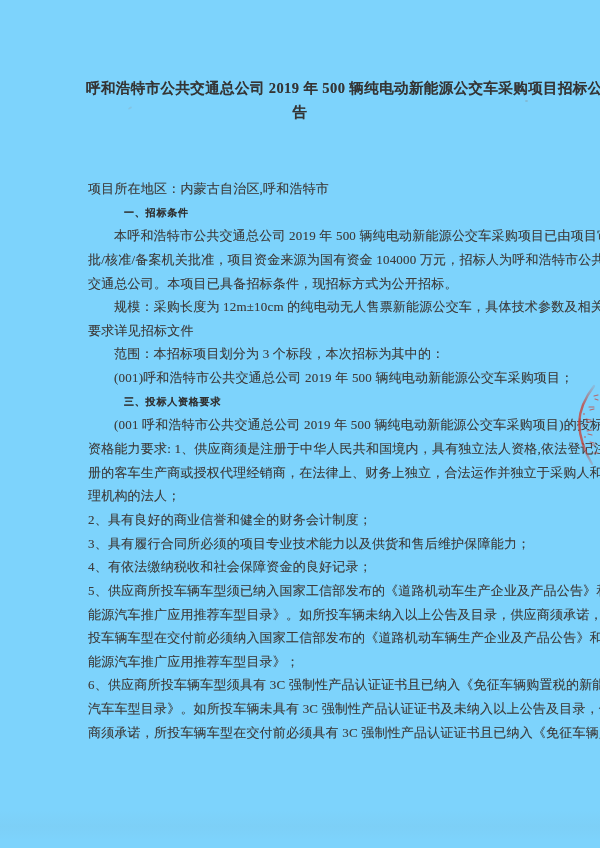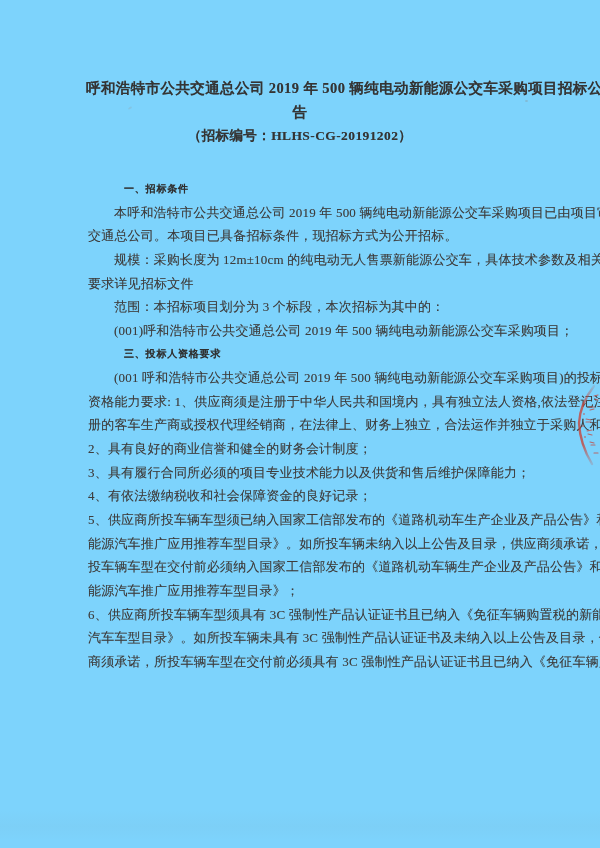--- a/index.html
+++ b/index.html
@@ -91,35 +91,37 @@
   .speck-2 { left: 128px; top: 107px; width: 4px; height: 2px; transform: rotate(-30deg); background: rgba(150,150,150,0.25); }
 </style>
 </head>
 <body>
 
 <div class="page">
 
   <div class="title-block">
     <div class="title-line">呼和浩特市公共交通总公司 2019 年 500 辆纯电动新能源公交车采购项目招标公</div>
     <div class="title-line">告</div>
-    <div class="subtitle">（招标编号：HLHS-CG-20191202）</div>
   </div>
 
   <div class="content" id="doc-lines">
+      <div class="line ">项目所在地区：内蒙古自治区,呼和浩特市</div>
       <div class="line heading">一、招标条件</div>
       <div class="line indent">本呼和浩特市公共交通总公司 2019 年 500 辆纯电动新能源公交车采购项目已由项目审</div>
+      <div class="line ">批/核准/备案机关批准，项目资金来源为国有资金 104000 万元，招标人为呼和浩特市公共</div>
       <div class="line ">交通总公司。本项目已具备招标条件，现招标方式为公开招标。</div>
       <div class="line indent">规模：采购长度为 12m±10cm 的纯电动无人售票新能源公交车，具体技术参数及相关</div>
       <div class="line ">要求详见招标文件</div>
       <div class="line indent">范围：本招标项目划分为 3 个标段，本次招标为其中的：</div>
       <div class="line indent">(001)呼和浩特市公共交通总公司 2019 年 500 辆纯电动新能源公交车采购项目；</div>
       <div class="line heading">三、投标人资格要求</div>
       <div class="line indent">(001 呼和浩特市公共交通总公司 2019 年 500 辆纯电动新能源公交车采购项目)的投标人</div>
       <div class="line ">资格能力要求: 1、供应商须是注册于中华人民共和国境内，具有独立法人资格,依法登记注</div>
       <div class="line ">册的客车生产商或授权代理经销商，在法律上、财务上独立，合法运作并独立于采购人和代</div>
+      <div class="line ">理机构的法人；</div>
       <div class="line ">2、具有良好的商业信誉和健全的财务会计制度；</div>
       <div class="line ">3、具有履行合同所必须的项目专业技术能力以及供货和售后维护保障能力；</div>
       <div class="line ">4、有依法缴纳税收和社会保障资金的良好记录；</div>
       <div class="line ">5、供应商所投车辆车型须已纳入国家工信部发布的《道路机动车生产企业及产品公告》和《新</div>
       <div class="line ">能源汽车推广应用推荐车型目录》。如所投车辆未纳入以上公告及目录，供应商须承诺，所</div>
       <div class="line ">投车辆车型在交付前必须纳入国家工信部发布的《道路机动车辆生产企业及产品公告》和《新</div>
       <div class="line ">能源汽车推广应用推荐车型目录》；</div>
       <div class="line ">6、供应商所投车辆车型须具有 3C 强制性产品认证证书且已纳入《免征车辆购置税的新能源</div>
       <div class="line ">汽车车型目录》。如所投车辆未具有 3C 强制性产品认证证书及未纳入以上公告及目录，供应</div>
       <div class="line ">商须承诺，所投车辆车型在交付前必须具有 3C 强制性产品认证证书且已纳入《免征车辆购</div>

